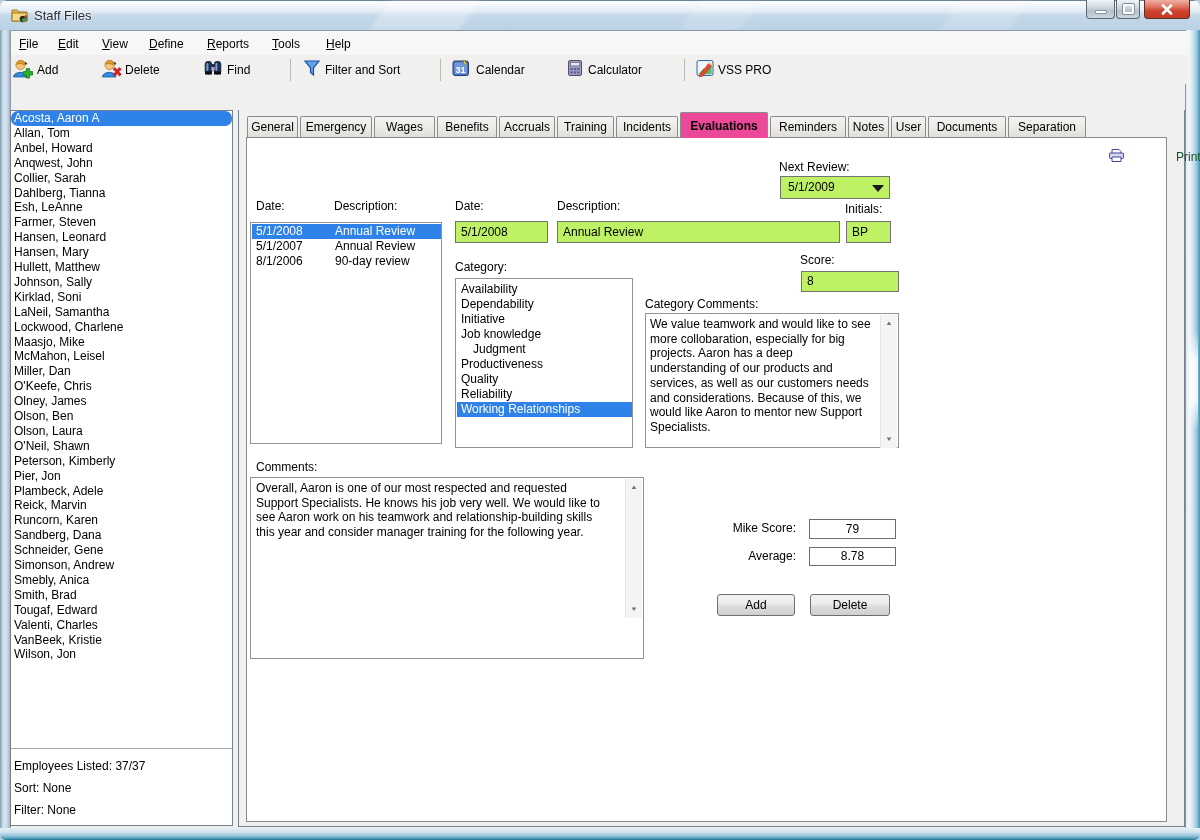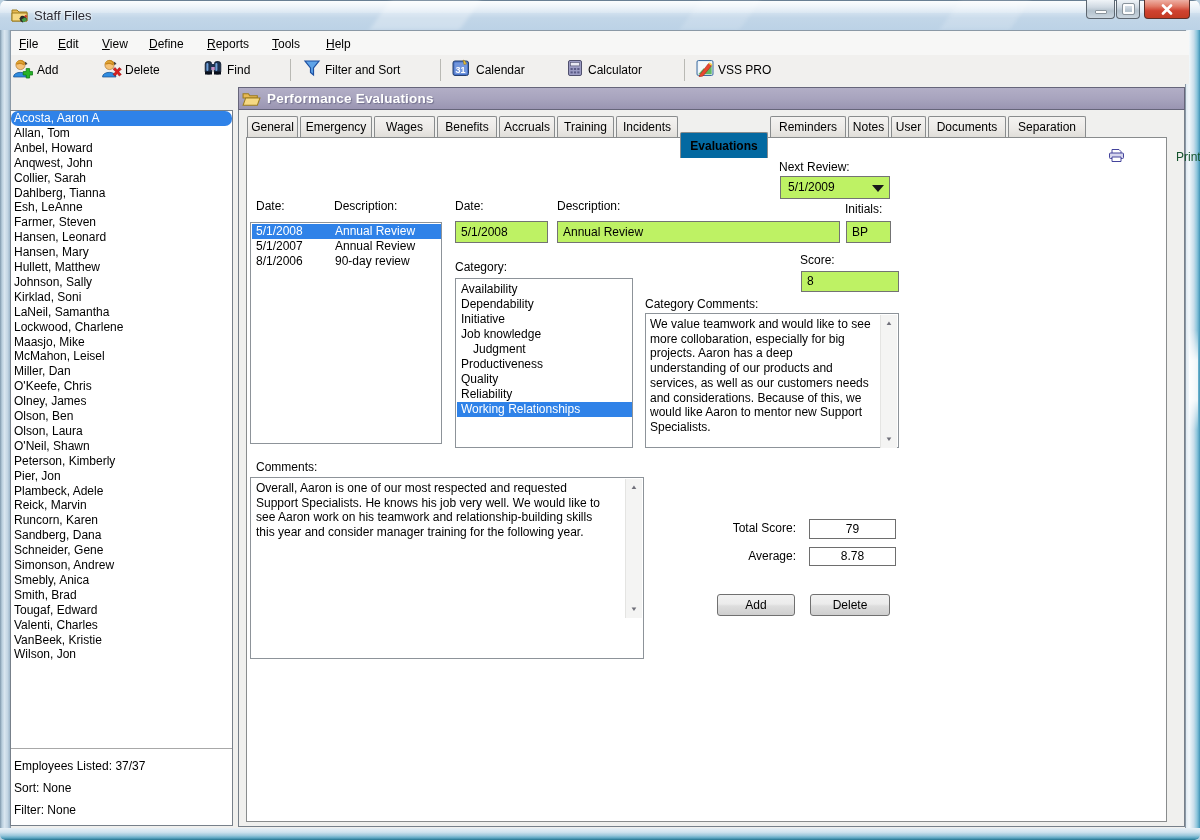--- a/index.html
+++ b/index.html
@@ -49,21 +49,21 @@
 
 
 .erow { position:absolute; left:12px; width:219px; height:15px; line-height:15px; padding-left:2px;
   white-space:nowrap; font-size:12px; }
 .erow.sel { background:#2f82e8; color:#fff; left:11px; padding-left:3px; width:221px; }
 
 
 .tab { position:absolute; top:116px; height:22px; background:linear-gradient(180deg,#f4f3f1 0%,#eceae7 55%,#dedcd7 100%);
   border:1px solid #898c8d; border-bottom:none; border-radius:2px 2px 0 0; text-align:center;
   font-size:12px; line-height:21px; z-index:4; }
-.tab.sel { top:112px; height:26px; background:#0369a1; font-weight:bold; line-height:26px; z-index:6;margin-top:20px; }
+.tab.sel { top:112px; height:26px; background:#ec4899; font-weight:bold; line-height:26px; z-index:6; }
 #tabpage { position:absolute; left:246px; top:137px; width:921px; height:685px; background:#fff;
   border:1px solid #898c8d; z-index:5; }
 
 
 .lbl { position:absolute; font-size:12px; white-space:nowrap; z-index:7; }
 .tbox { position:absolute; background:#bef264; border:1px solid #737373; font-size:12px; z-index:7; }
 .listbox { position:absolute; background:#fff; border:1px solid #8d9399; z-index:7; }
 .lrow { position:absolute; left:1px; height:15px; line-height:15px; white-space:nowrap; font-size:12px; }
 .lrow.sel { background:#2f82e8; color:#fff; }
 .sbar { position:absolute; right:1px; top:1px; width:17px; background:#f4f4f3; border-left:1px solid #e4e4e2; }
@@ -225,27 +225,20 @@
       <div class="erow" style="top:602.7px;z-index:3;">Tougaf, Edward</div>
       <div class="erow" style="top:617.6px;z-index:3;">Valenti, Charles</div>
       <div class="erow" style="top:632.5px;z-index:3;">VanBeek, Kristie</div>
       <div class="erow" style="top:647.4px;z-index:3;">Wilson, Jon</div>
     </div>
   <div class="abs" style="left:11px;top:748px;width:221px;height:1px;background:#a8a8a8;z-index:3;"></div>
   <div class="lbl" style="left:14px;top:759px;">Employees Listed: 37/37</div>
   <div class="lbl" style="left:14px;top:781px;">Sort: None</div>
   <div class="lbl" style="left:14px;top:803px;">Filter: None</div>
 
-  <div class="phead" style="left:238px;top:87px;width:947px;">
-    <svg class="abs" style="left:3px;top:2px;" width="19" height="18" viewBox="0 0 18 16">
-      <path d="M1 3 h5 l1.5 2 h7 v2 h-13.5 z" fill="#e8b955" stroke="#9c7c1e"></path>
-      <path d="M1 14 l2.5-7 h13.5 l-2.5 7 z" fill="#f6d984" stroke="#9c7c1e"></path>
-    </svg>
-    <span class="ptxt">Performance Evaluations</span>
-  </div>
   <div id="rpanel"></div>
   <div id="tabs">
       <div class="tab" style="left:247px;width:51px;">General</div>
       <div class="tab" style="left:300px;width:72px;">Emergency</div>
       <div class="tab" style="left:374px;width:61px;">Wages</div>
       <div class="tab" style="left:437px;width:60px;">Benefits</div>
       <div class="tab" style="left:499px;width:56px;">Accruals</div>
       <div class="tab" style="left:557px;width:57px;">Training</div>
       <div class="tab" style="left:616px;width:62px;">Incidents</div>
       <div class="tab sel" style="left:680px;width:88px;">Evaluations</div>
@@ -260,21 +253,21 @@
       <div class="lbl" style="left:256px;top:199px;">Date:</div>
       <div class="lbl" style="left:334px;top:199px;">Description:</div>
       <div class="lbl" style="left:455px;top:199px;">Date:</div>
       <div class="lbl" style="left:557px;top:199px;">Description:</div>
       <div class="lbl" style="left:845px;top:202px;">Initials:</div>
       <div class="lbl" style="left:779px;top:160px;">Next Review:</div>
       <div class="lbl" style="left:455px;top:260px;">Category:</div>
       <div class="lbl" style="left:800px;top:253px;">Score:</div>
       <div class="lbl" style="left:645px;top:297px;">Category Comments:</div>
       <div class="lbl" style="left:256px;top:460px;">Comments:</div>
-      <div class="lbl" style="left:716px;top:521px;width:80px;text-align:right;">Total Score:</div>
+      <div class="lbl" style="left:716px;top:521px;width:80px;text-align:right;">Mike Score:</div>
       <div class="lbl" style="left:716px;top:549px;width:80px;text-align:right;">Average:</div>
       <div class="listbox" style="left:250px;top:222px;width:192px;height:222px;">
         <div class="lrow sel" style="top:1px;width:189px;">
           <span style="position:absolute;left:4px;">5/1/2008</span>
           <span style="position:absolute;left:83px;">Annual Review</span>
         </div>
         <div class="lrow" style="top:16px;width:189px;">
           <span style="position:absolute;left:4px;">5/1/2007</span>
           <span style="position:absolute;left:83px;">Annual Review</span>
         </div>

